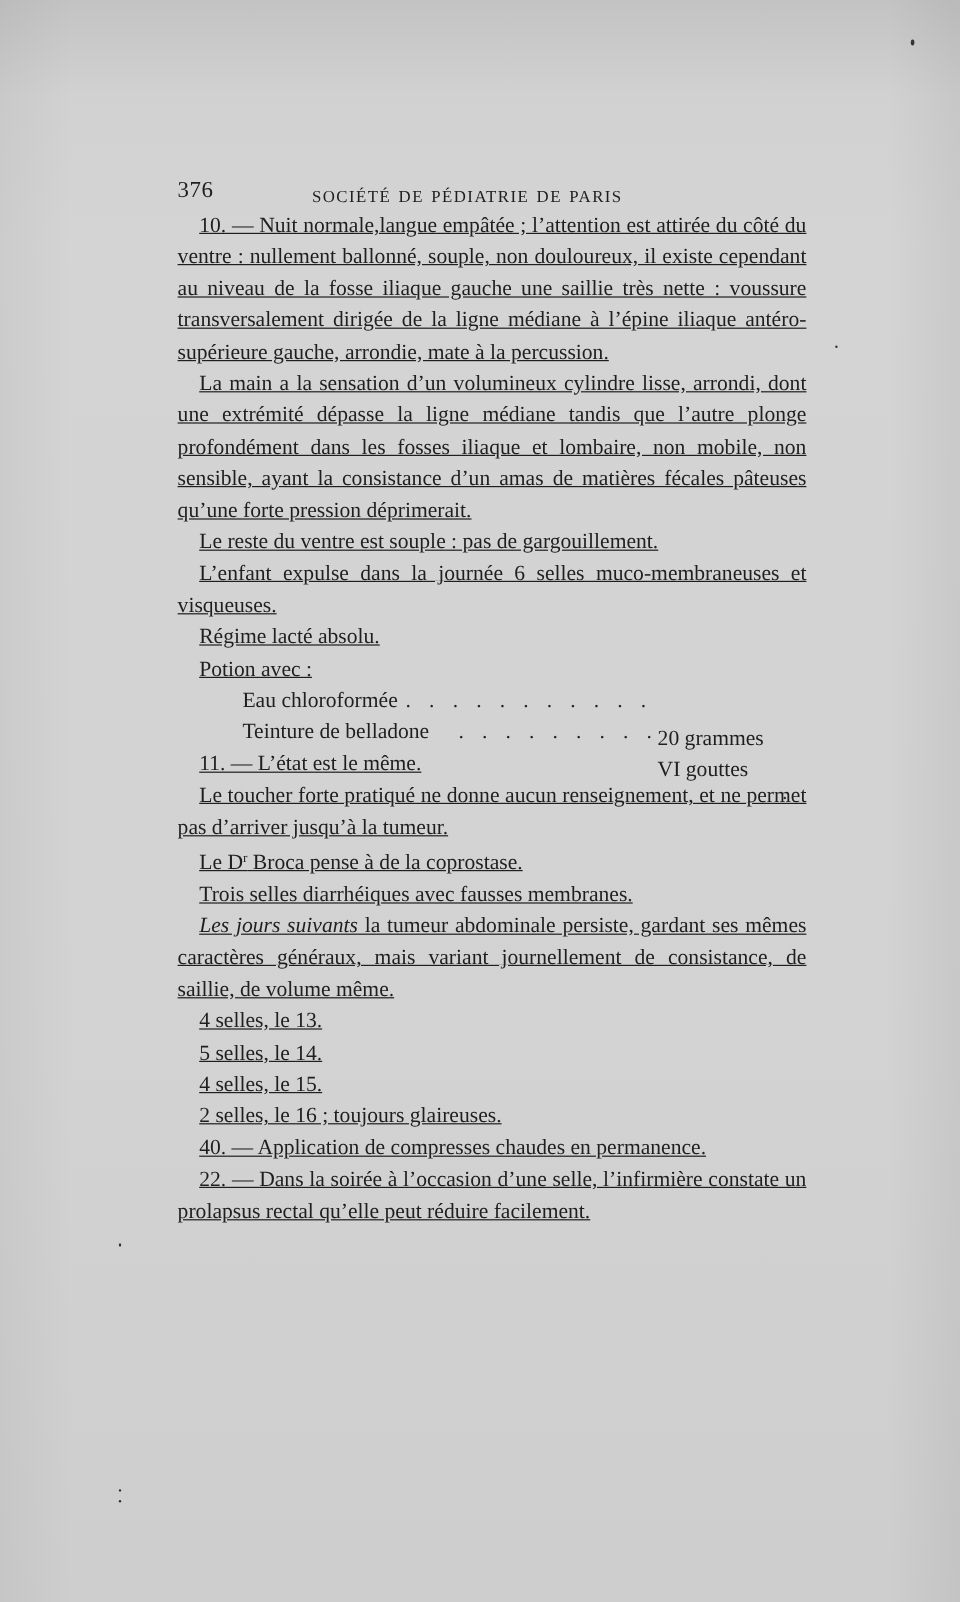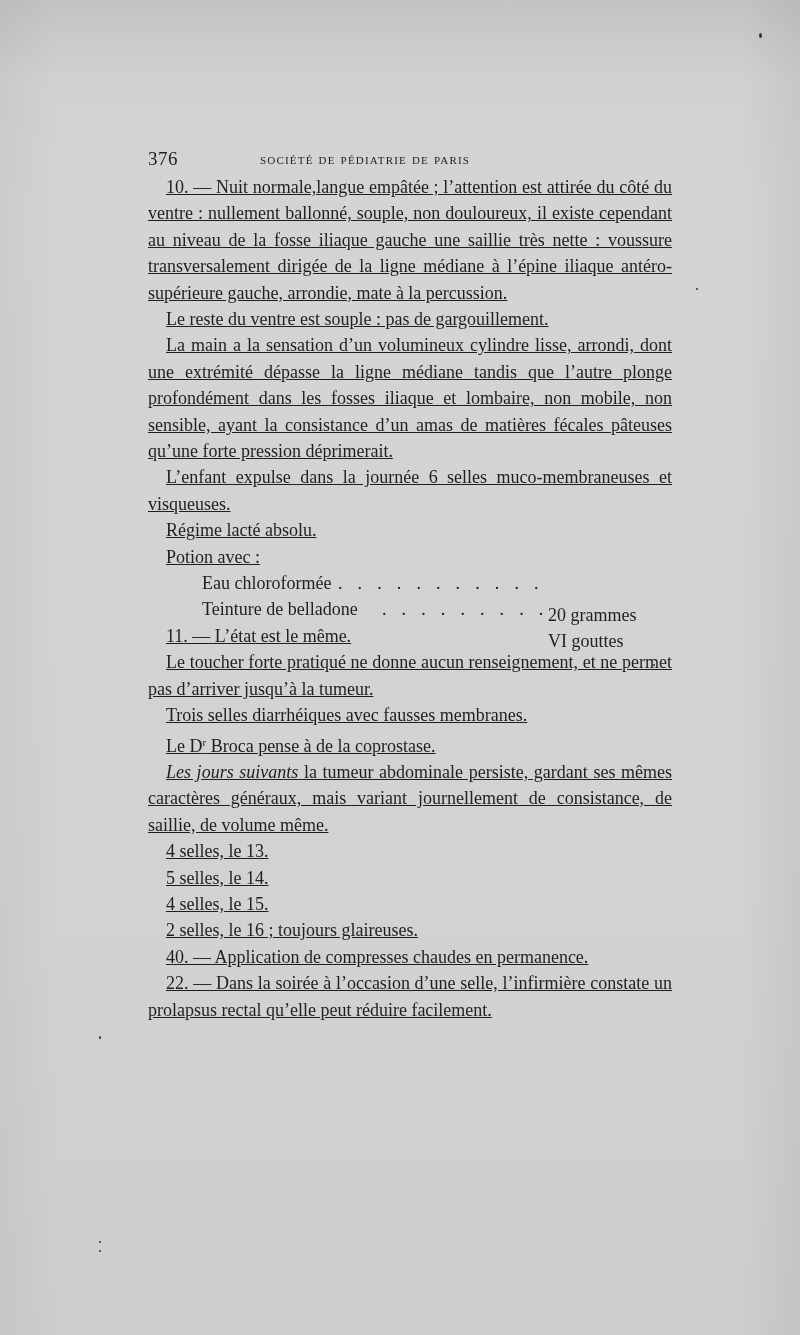--- a/index.html
+++ b/index.html
@@ -37,21 +37,21 @@
       top: 0;
       font-family: "Liberation Serif", serif;
       font-size: 19px;
       letter-spacing: 0.5px;
     }
     .head-title {
       position: absolute;
       left: 112px;
       top: 3px;
       font-family: "Liberation Serif", serif;
-      font-size: 15px;
+      font-size: 20px;
       letter-spacing: 1.2px;
       font-variant: small-caps;
       text-transform: lowercase;
     }
     .body-text {
       margin-top: 2px;
       font-family: "Liberation Serif", serif;
       font-size: 18px;
       line-height: 26.4px;
       text-align: justify;
@@ -82,41 +82,41 @@
 <body>
 
 <div class="page">
   <div class="running-head">
     <span class="page-number">376</span>
     <span class="head-title">SOCIÉTÉ DE PÉDIATRIE DE PARIS</span>
   </div>
 
   <div class="body-text">
     <p class="para">10. — Nuit normale,langue empâtée ; l’attention est attirée du côté du ventre : nullement ballonné, souple, non douloureux, il existe cependant au niveau de la fosse iliaque gauche une saillie très nette : voussure transversalement dirigée de la ligne médiane à l’épine iliaque antéro-supérieure gauche, arrondie, mate à la percussion.</p>
+    <p class="para">La main a la sensation d’un volumineux cylindre lisse, arrondi, dont une extrémité dépasse la ligne médiane tandis que l’autre plonge profondément dans les fosses iliaque et lombaire, non mobile, non sensible, ayant la consistance d’un amas de matières fécales pâteuses qu’une forte pression déprimerait.</p>
     <p class="para">Le reste du ventre est souple : pas de gargouillement.</p>
-    <p class="para">La main a la sensation d’un volumineux cylindre lisse, arrondi, dont une extrémité dépasse la ligne médiane tandis que l’autre plonge profondément dans les fosses iliaque et lombaire, non mobile, non sensible, ayant la consistance d’un amas de matières fécales pâteuses qu’une forte pression déprimerait.</p>
     <p class="para">L’enfant expulse dans la journée 6 selles muco-membraneuses et visqueuses.</p>
     <p class="para">Régime lacté absolu.</p>
     <p class="para">Potion avec :</p>
 
     <div class="formula">
       <span class="item">Eau chloroformée</span>
       <span class="dots" style="left:190px;">. . . . . . . . . . .</span>
       <span class="qty">20 grammes</span>
     </div>
     <div class="formula">
       <span class="item">Teinture de belladone</span>
       <span class="dots" style="left:234px;">. . . . . . . . .</span>
       <span class="qty">VI gouttes</span>
     </div>
 
     <p class="para">11. — L’état est le même.</p>
     <p class="para">Le toucher forte pratiqué ne donne aucun renseignement, et ne permet pas d’arriver jusqu’à la tumeur.</p>
+    <p class="para"><span>Le D</span><span class="sup">r</span><span> Broca pense à de la coprostase.</span></p>
     <p class="para">Trois selles diarrhéiques avec fausses membranes.</p>
-    <p class="para"><span>Le D</span><span class="sup">r</span><span> Broca pense à de la coprostase.</span></p>
     <p class="para"><span class="italic">Les jours suivants</span><span> la tumeur abdominale persiste, gardant ses mêmes caractères généraux, mais variant journellement de consistance, de saillie, de volume même.</span></p>
     <p class="para">4 selles, le 13.</p>
     <p class="para">5 selles, le 14.</p>
     <p class="para">4 selles, le 15.</p>
     <p class="para">2 selles, le 16 ; toujours glaireuses.</p>
     <p class="para">40. — Application de compresses chaudes en permanence.</p>
     <p class="para">22. — Dans la soirée à l’occasion d’une selle, l’infirmière constate un prolapsus rectal qu’elle peut réduire facilement.</p>
   </div>
 </div>
 

